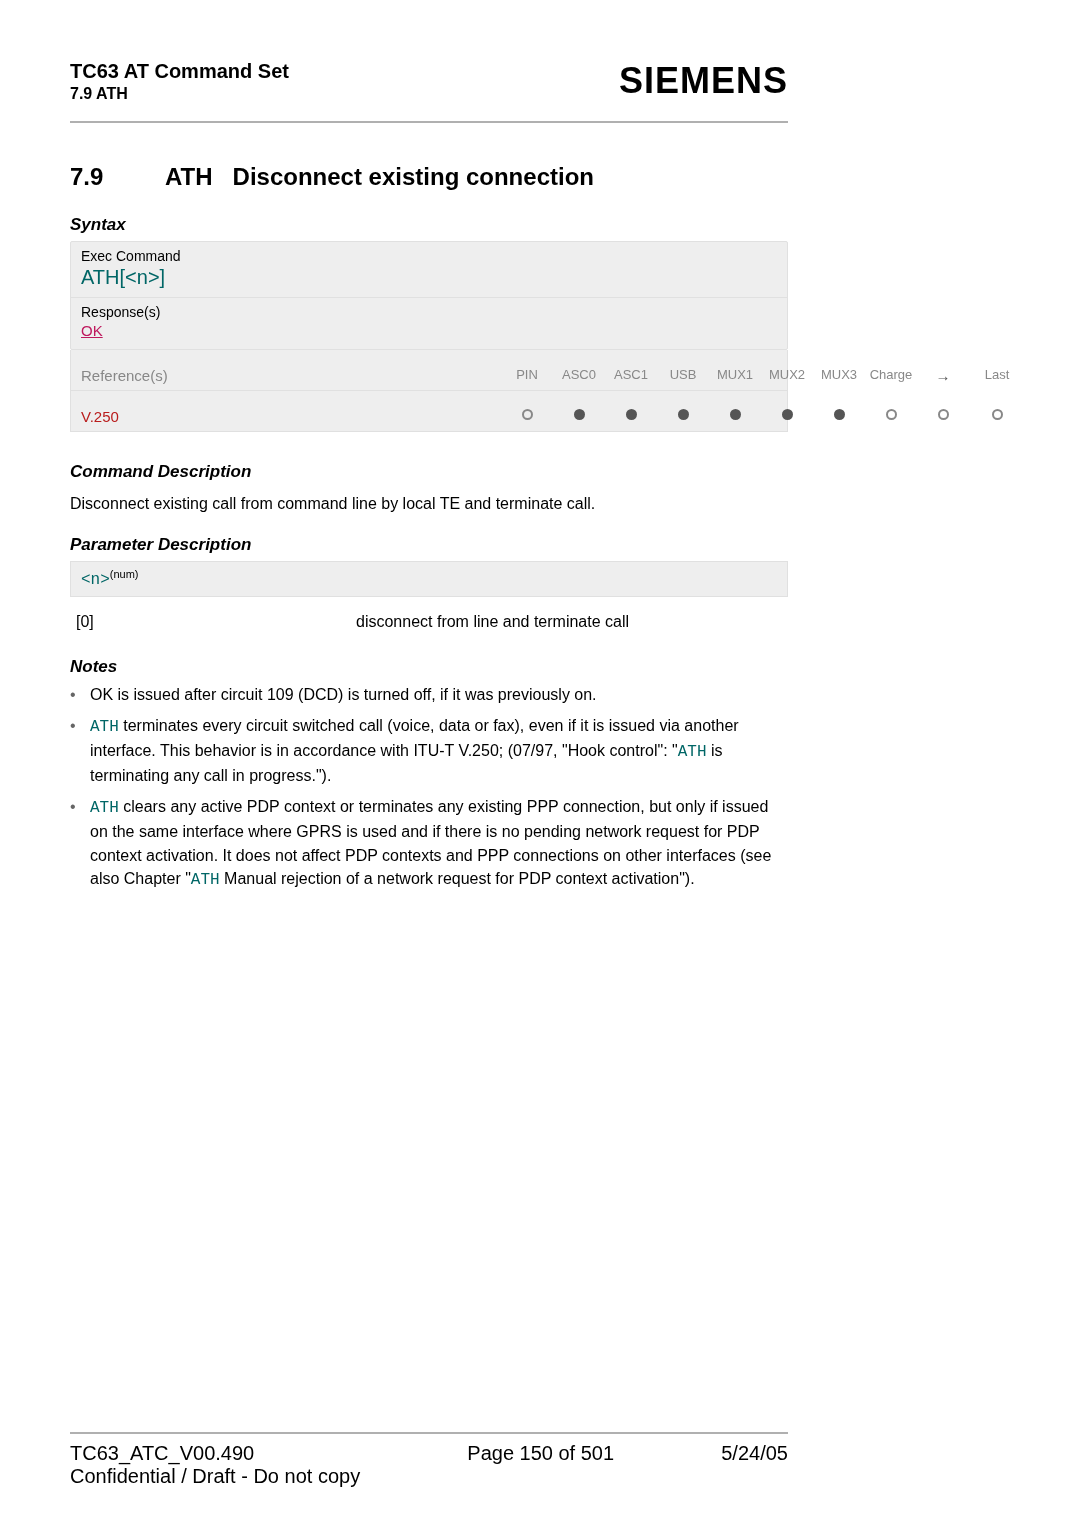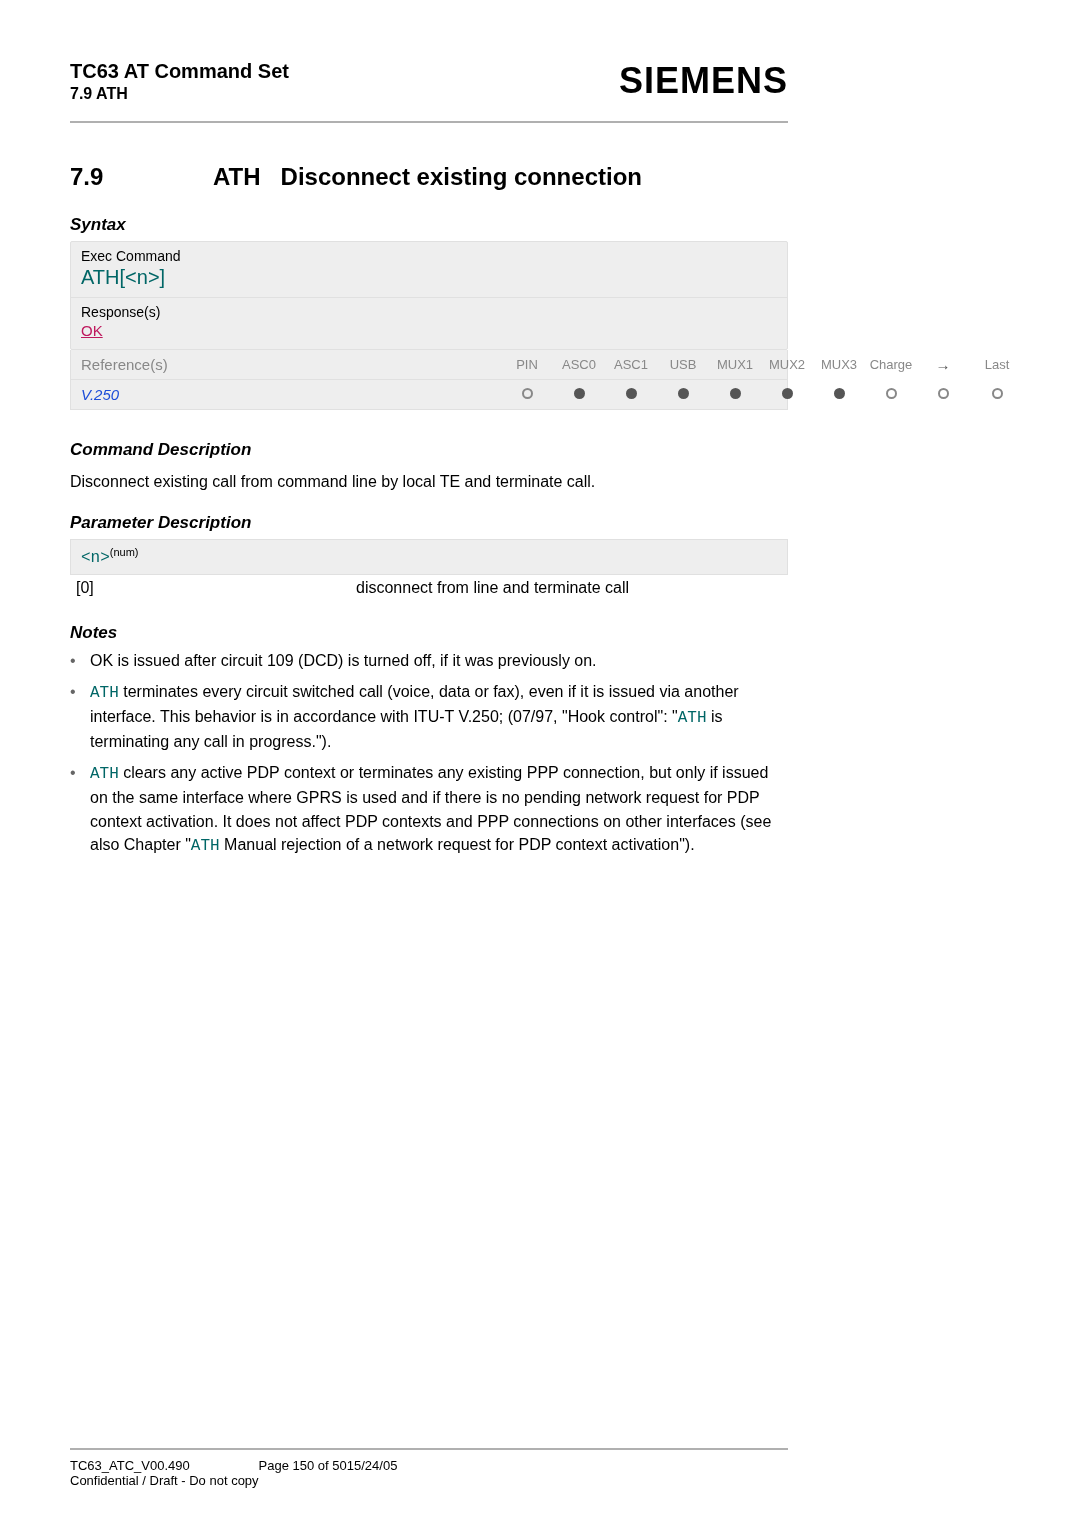--- a/index.html
+++ b/index.html
@@ -5,61 +5,61 @@
   * { box-sizing: border-box; margin: 0; padding: 0; }
   html, body { width: 1080px; height: 1528px; background: #fff; font-family: Arial, Helvetica, sans-serif; color: #000; }
   .page { width: 858px; height: 1528px; padding: 60px 70px 40px 70px; position: relative; display: flex; flex-direction: column; }
 
   .header-row { display: flex; justify-content: space-between; align-items: flex-start; margin-bottom: 18px; }
   .header-left-title { font-size: 20px; font-weight: bold; }
   .header-left-sub { font-size: 16px; font-weight: bold; margin-top: 2px; }
   .brand { font-size: 36px; font-weight: 900; letter-spacing: 1px; color: #000; }
   .hr { border: none; border-top: 2px solid #b0b0b0; margin-bottom: 40px; }
 
-  .section-row { display: flex; align-items: baseline; margin-bottom: 16px; gap: 48px; }
+  .section-row { display: flex; align-items: baseline; margin-bottom: 16px; }
   .section-num { font-size: 24px; font-weight: bold; width: 95px; }
   .section-title { font-size: 24px; font-weight: bold; }
 
   .subhead { font-size: 17px; font-weight: bold; font-style: italic; margin-top: 8px; margin-bottom: 6px; color: #000; }
 
   .box-outer { background: #eeeeee; border: 1px solid #e0e0e0; border-radius: 2px; }
   .box-section { padding: 6px 10px 4px 10px; }
   .box-label { color: #000000; font-size: 14px; }
   .box-mono { font-family: Liberation Sans, sans-serif; font-size: 20px; color: #006666; padding: 2px 0 4px 0; }
   .box-mono .param { color: #006666; }
   .box-black { font-family: Arial, sans-serif; font-size: 15px; color: #be185d; padding: 2px 0 6px 0; text-decoration: underline; }
   .box-divider { border-top: 1px solid #e0e0e0; }
 
   .ref-table { width: 100%; background: #eeeeee; border: 1px solid #e0e0e0; border-top: none; }
-  .ref-head, .ref-body { display: flex; align-items: center; font-size: 13px; }
+  .ref-head, .ref-body { display: flex; font-size: 13px; margin-top: 11px; }
   .ref-head { color: #888; border-bottom: 1px solid #e0e0e0; }
-  .ref-body { color: #1d4ed8; font-style: italic; }
+  .ref-body { color: #b91c1c; }
   .col-ref { flex: 0 0 430px; padding: 6px 10px; font-size: 15px; }
   .col-small { flex: 0 0 52px; text-align: center; padding: 6px 0; }
   .col-last { flex: 0 0 56px; text-align: center; padding: 6px 0; }
   .dot-solid { display: inline-block; width: 11px; height: 11px; background: #555; border-radius: 50%; }
   .dot-empty { display: inline-block; width: 11px; height: 11px; border: 2px solid #888; border-radius: 50%; background: transparent; }
   .arrow { font-size: 15px; color: #555; }
 
   .body-text { font-size: 16px; line-height: 1.45; margin-top: 4px; margin-bottom: 12px; }
 
-  .param-box { background: #eeeeee; border: 1px solid #e0e0e0; padding: 6px 10px; font-family: "Courier New", monospace; font-size: 16px; color: #006666; margin-bottom: 0; }
+  .param-box { background: #eeeeee; border: 1px solid #e0e0e0; padding: 6px 10px; font-family: "Courier New", monospace; font-size: 16px; color: #006666; margin-bottom: 12px; }
   .param-sup { font-family: Arial, sans-serif; font-size: 11px; color: #000; vertical-align: super; }
 
   .param-row { display: flex; font-size: 16px; margin: 4px 0 18px 6px; }
   .param-key { width: 280px; }
   .param-val { flex: 1; }
 
   .notes-list { list-style: none; padding-left: 0; }
   .notes-list li { display: flex; font-size: 16px; line-height: 1.45; margin-bottom: 8px; }
   .notes-bullet { width: 20px; flex-shrink: 0; color: #666; }
   .notes-body { flex: 1; }
   .mono-inline { font-family: "Courier New", monospace; color: #006666; }
 
-  .footer { position: absolute; bottom: 40px; left: 70px; right: 70px; border-top: 2px solid #b0b0b0; padding-top: 8px; display: flex; justify-content: flex-start; font-size: 13px; }
+  .footer { position: absolute; bottom: 40px; left: 70px; right: 70px; border-top: 2px solid #b0b0b0; padding-top: 8px; display: flex; justify-content: space-between; font-size: 20px; }
 </style>
 </head>
 <body>
 
 <div class="page">
 
   <div class="header-row">
     <div>
       <div class="header-left-title">TC63 AT Command Set</div>
       <div class="header-left-sub">7.9 ATH</div>

